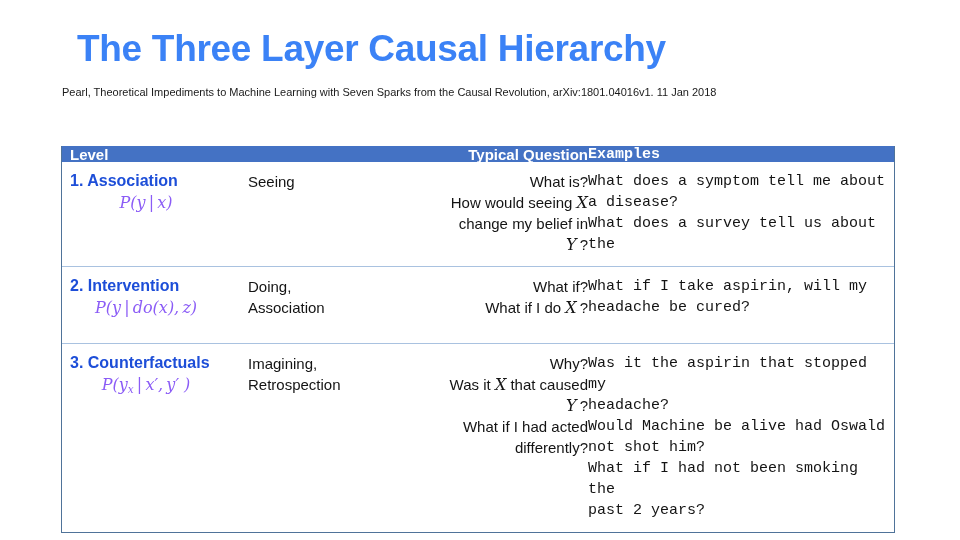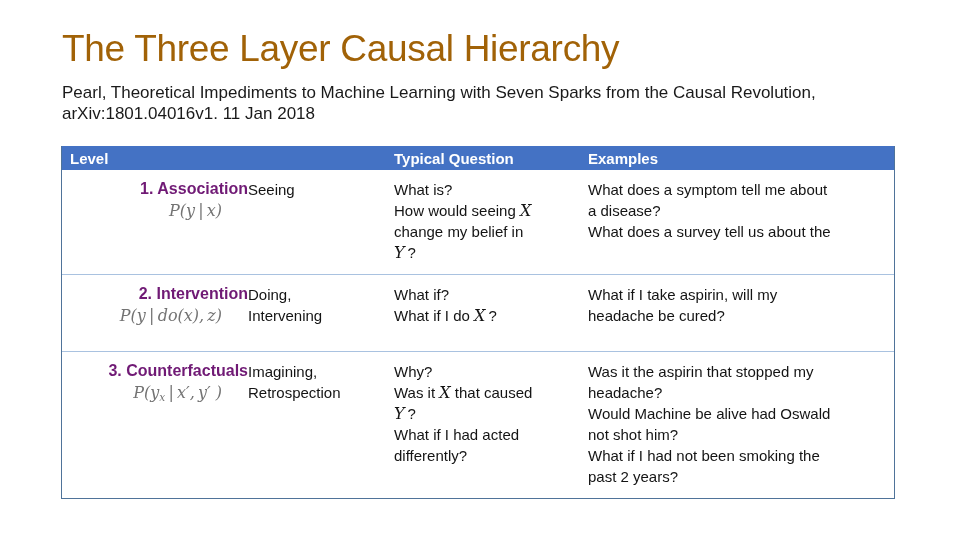--- a/index.html
+++ b/index.html
@@ -16,54 +16,54 @@
   }
   .slide {
     position: absolute;
     left: 0;
     top: 0;
     width: 960px;
     height: 540px;
   }
   .slide-title {
     position: absolute;
-    left: 62px;
+    left: 77px;
     top: 27px;
     width: 840px;
     font-size: 37px;
     line-height: 44px;
-    font-weight: normal;
-    color: #a16207;
+    font-weight: bold;
+    color: #3b82f6;
     letter-spacing: -0.3px;
     font-stretch: condensed;
     white-space: nowrap;
   }
   .slide-subtitle {
     position: absolute;
     left: 62px;
     top: 82px;
     width: 800px;
-    font-size: 17px;
+    font-size: 11px;
     line-height: 21px;
     color: #1a1a1a;
   }
   .table {
     position: absolute;
     left: 61px;
     top: 146px;
     width: 834px;
     border-left: 1.5px solid #4f7399;
     border-right: 1.5px solid #4f7399;
     border-bottom: 1.5px solid #4f7399;
     box-sizing: border-box;
   }
   .thead {
     display: flex;
     background: #4472c4;
-    height: 24px;
+    height: 16px;
     align-items: center;
     box-sizing: border-box;
   }
   .thead .cell {
     color: #ffffff;
     font-size: 15px;
     font-weight: bold;
     font-stretch: condensed;
     white-space: nowrap;
     box-sizing: border-box;
@@ -76,51 +76,50 @@
   }
   .trow:first-of-type {
     border-top: none;
   }
   .cell {
     box-sizing: border-box;
     padding: 0;
   }
   .col-level    { width: 186px; padding-left: 8px; }
   .col-activity { width: 146px; padding-left: 0px; }
-  .col-question { width: 194px; padding-left: 0px; }
-  .col-examples { width: 305px; padding-left: 0px; }
+  .col-question { width: 194px; padding-left: 0px; text-align: right; }
+  .col-examples { width: 305px; padding-left: 0px; font-family: Liberation Mono, monospace; }
 
   .thead .col-level    { padding-left: 8px; }
   .thead .col-activity { padding-left: 0px; margin-top: 36px; }
   .thead .col-question { padding-left: 0px; }
   .thead .col-examples { padding-left: 0px; }
 
   .tbody .cell {
     padding-top: 9px;
     padding-bottom: 11px;
     font-size: 15px;
     line-height: 21px;
     color: #141414;
   }
   .level-name {
     font-size: 16px;
     line-height: 20px;
     font-weight: bold;
     font-stretch: condensed;
-    color: #701a75;
-    white-space: nowrap;
-    text-align: right;
+    color: #1d4ed8;
+    white-space: nowrap;
   }
   .formula {
     font-family: "DejaVu Serif", "Liberation Serif", serif;
     font-style: italic;
     font-size: 16px;
     line-height: 24px;
-    color: #737373;
-    text-align: right;
+    color: #8b5cf6;
+    text-align: center;
     padding-right: 26px;
     white-space: nowrap;
   }
   .formula sub {
     font-size: 10.5px;
     font-style: italic;
     vertical-align: -0.25em;
   }
   .q-line, .ex-line, .act-line {
     white-space: pre-wrap;
@@ -175,21 +174,21 @@
         </div>
       </div>
 
       <div class="trow row-tall-2">
         <div class="cell col-level">
           <div class="level-name">2. Intervention</div>
           <div class="formula">P(y | do(x), z)</div>
         </div>
         <div class="cell col-activity">
           <div class="act-line">Doing,
-Intervening</div>
+Association</div>
         </div>
         <div class="cell col-question">
           <div class="q-line">What if?</div>
           <div class="q-line">What if I do <span class="mathvar">X</span> ?</div>
         </div>
         <div class="cell col-examples">
           <div class="ex-line">What if I take aspirin, will my</div>
           <div class="ex-line">headache be cured?</div>
         </div>
       </div>

